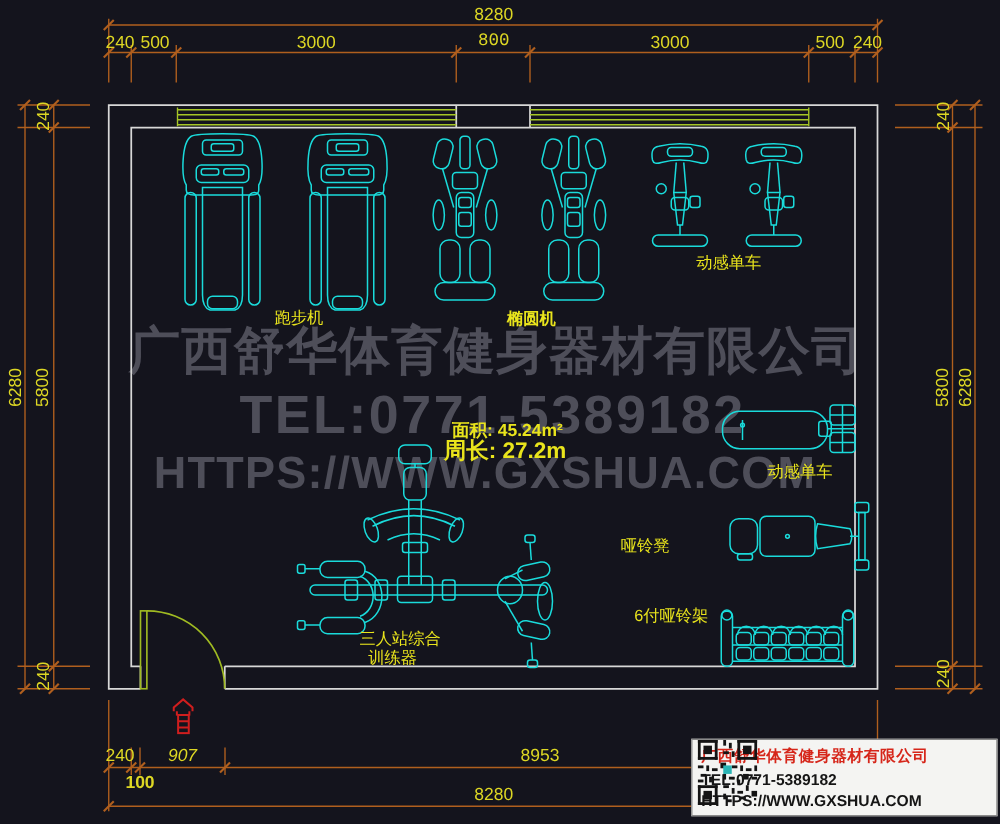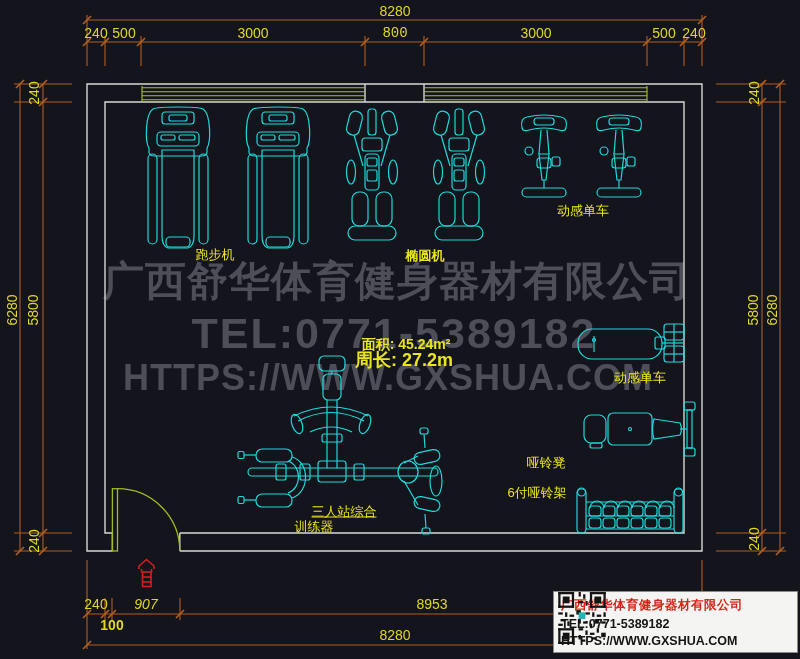--- a/index.html
+++ b/index.html
@@ -303,27 +303,27 @@
     <span class="t dim vert" style="left:754px;top:93px;">240</span>
     <span class="t dim vert" style="left:753px;top:310px;">5800</span>
     <span class="t dim vert" style="left:754px;top:539px;">240</span>
 
     <span class="t dim" style="left:96px;top:604px;">240</span>
     <span class="t dim" style="left:146px;top:604px;font-style:italic;">907</span>
     <span class="t dim" style="left:432px;top:604px;">8953</span>
     <span class="t dim" style="left:112px;top:625px;font-weight:bold;">100</span>
     <span class="t dim" style="left:395px;top:635px;">8280</span>
 
-    <span class="t lbl" style="left:215px;top:254px;">跑步机</span>
+    <span class="t lbl" style="left:239px;top:254px;">跑步机</span>
     <span class="t lbl" style="left:425px;top:255px;font-weight:bold;">椭圆机</span>
     <span class="t lbl" style="left:583px;top:210px;">动感单车</span>
     <span class="t lbl" style="left:640px;top:377px;">动感单车</span>
-    <span class="t lbl" style="left:546px;top:436px;margin-top:26px;">哑铃凳</span>
+    <span class="t lbl" style="left:516px;top:436px;">哑铃凳</span>
     <span class="t lbl" style="left:537px;top:492px;">6付哑铃架</span>
-    <span class="t lbl" style="left:344px;top:511px;text-decoration:underline;">三人站综合</span>
+    <span class="t lbl" style="left:320px;top:511px;">三人站综合</span>
     <span class="t lbl" style="left:314px;top:526px;">训练器</span>
 
     <span class="t info" style="left:406px;top:344px;font-size:14px;">面积: 45.24m²</span>
     <span class="t info" style="left:404px;top:360px;font-size:18px;">周长: 27.2m</span>
   </div>
 
   <div id="card">
     <svg class="qr" width="48" height="52" viewBox="0 0 21 23">
       <g fill="#141414">
         <rect x="0" y="0" width="7" height="1"></rect>

